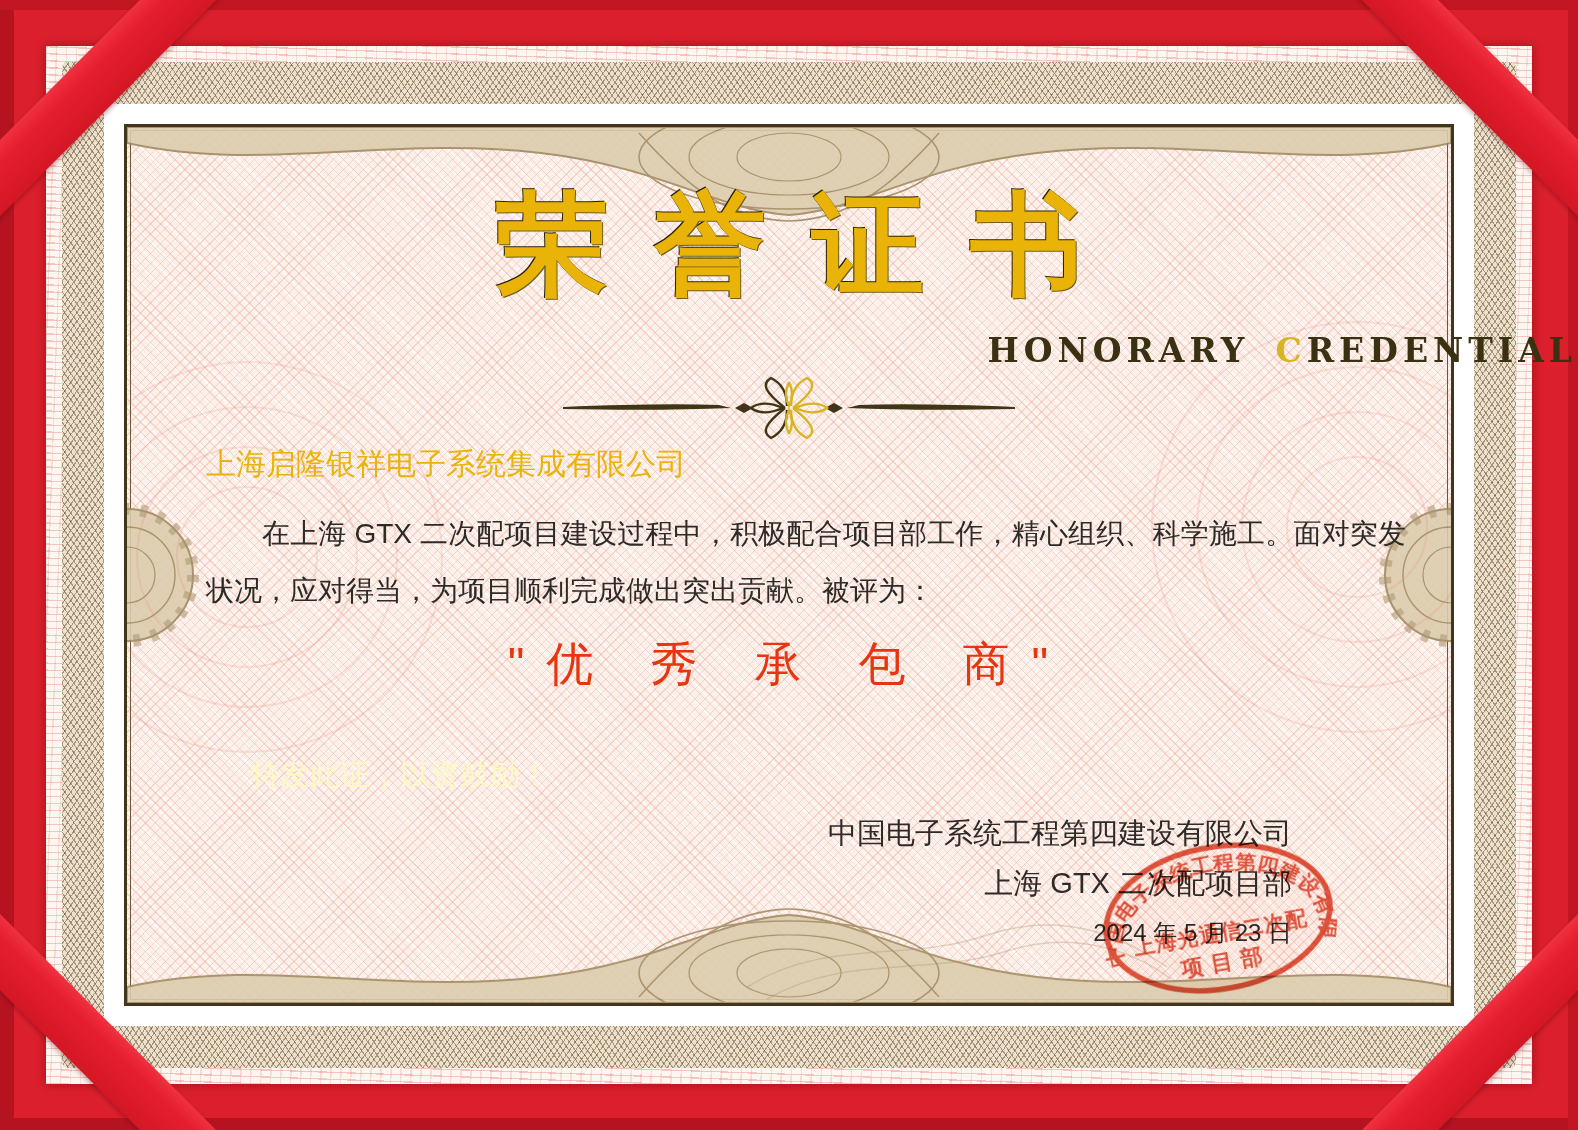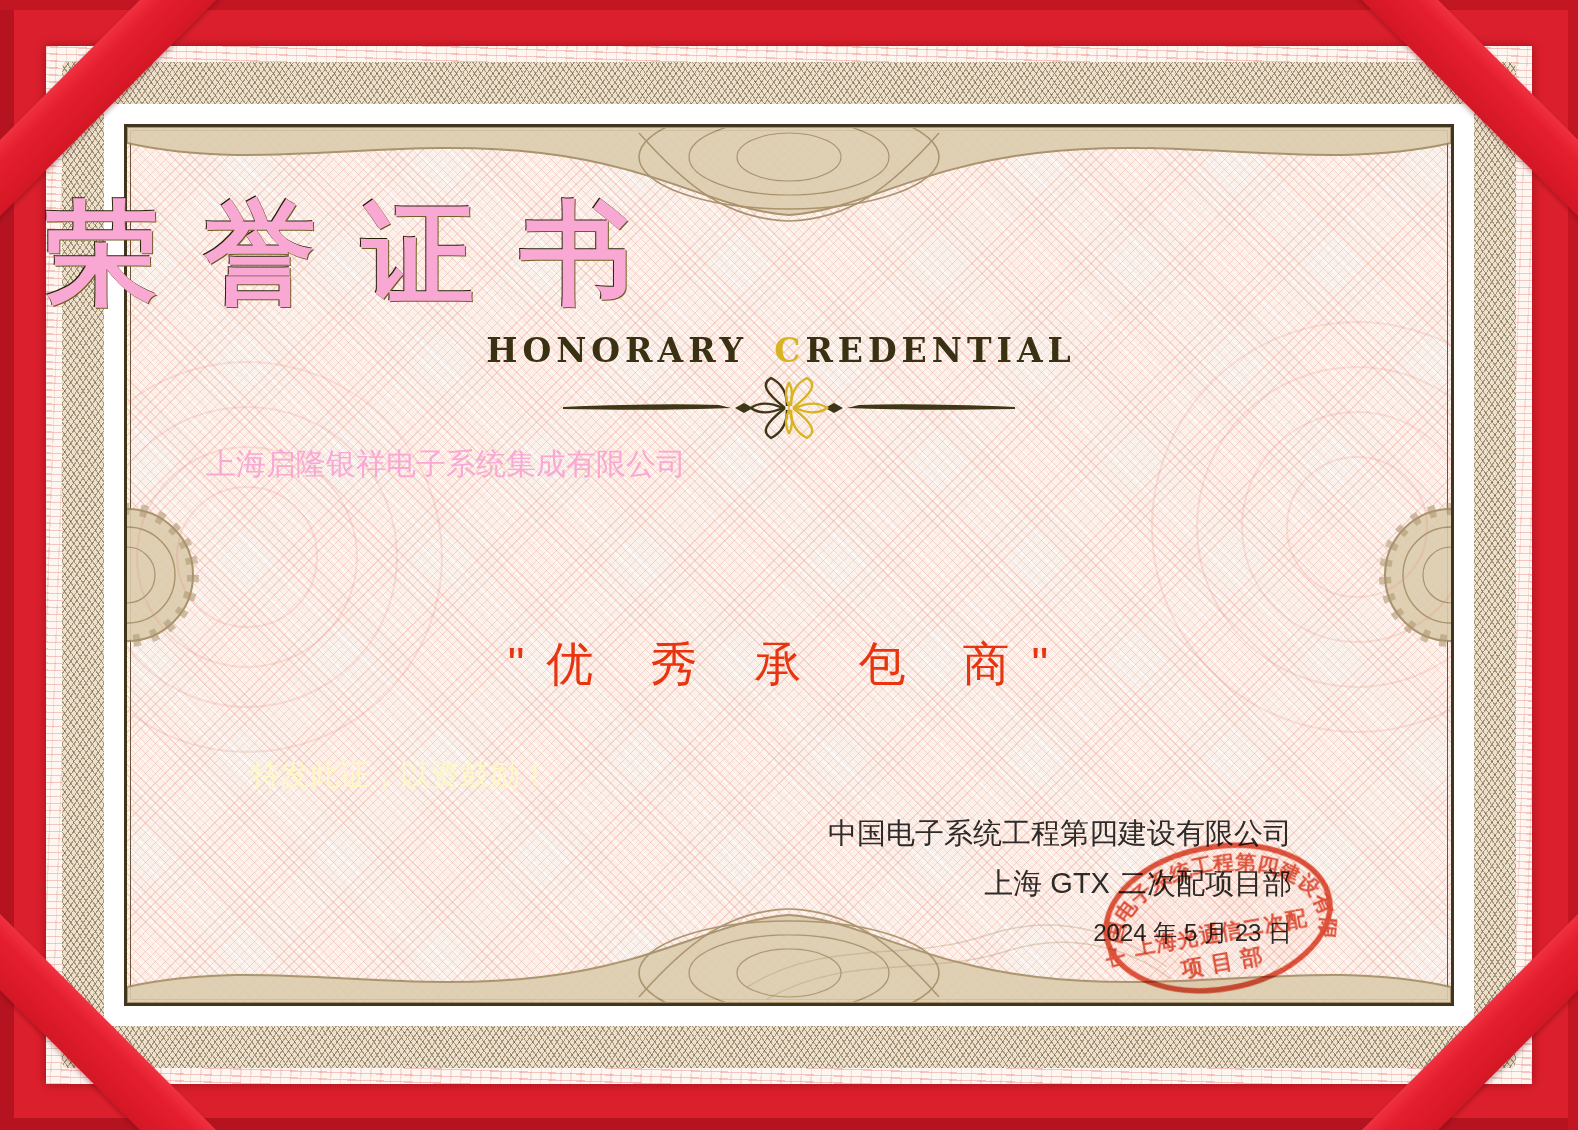--- a/index.html
+++ b/index.html
@@ -53,32 +53,32 @@
     background-image:
       repeating-linear-gradient( 45deg, rgba(236,156,136,.34) 0 1px, transparent 1px 7px),
       repeating-linear-gradient(-45deg, rgba(236,156,136,.34) 0 1px, transparent 1px 7px),
       repeating-linear-gradient( 45deg, rgba(255,255,255,.55) 2px 4px, transparent 4px 14px);}
   .frame-box::after{content:"";position:absolute;inset:3px;border:1px solid #6d5636;pointer-events:none;}
 
   .decor{position:absolute;left:127px;top:127px;pointer-events:none;}
 
   
   .txt{position:absolute;white-space:nowrap;}
-  .cert-title{left:0;right:0;top:192px;
-    font-family:Liberation Sans, sans-serif;font-weight:bold;font-size:112px;line-height:1.1;
-    letter-spacing:46px;text-indent:46px;color:#f9a8d4;
+  .cert-title{left:0;right:0;top:192px;text-align:center;
+    font-family:Liberation Mono, monospace;font-weight:bold;font-size:112px;line-height:1.1;
+    letter-spacing:46px;text-indent:46px;color:#eab308;
     text-shadow:1px 1px 0 #6d5e22, -1px -1px 0 #241f08;}
-  .cert-sub{left:0;right:16px;top:331px;text-align:center;
+  .cert-sub{left:0;right:1px;top:331px;text-align:right;
     font-family:"DejaVu Serif", serif;font-weight:bold;font-size:33px;
     letter-spacing:5px;color:#3a3112;}
   .cert-sub .gap{display:inline-block;width:26px;}
   .cert-sub .gold{color:#d8b425;}
   .divider{position:absolute;left:0;right:0;top:376px;text-align:center;}
 
-  .recipient{left:206px;top:444px;font-size:30px;color:#f9a8d4;}
+  .recipient{left:206px;top:444px;font-size:30px;color:#eab308;}
   .body-par{position:absolute;left:206px;top:505px;width:1200px;
     font-size:28px;line-height:57px;color:#2d2a27;text-indent:2em;text-align:justify;white-space:normal;}
   .award{left:0;right:0;top:633px;text-align:center;
     font-size:47px;letter-spacing:22px;color:#e8350f;font-weight:500;}
   .closing{left:250px;top:755px;font-size:30px;color:#fef9c3;}
 
   .sig{position:absolute;right:286px;top:808px;text-align:right;
     font-size:29px;line-height:50px;color:#2d2a27;}
   .sig .date{font-size:24px;}
 
@@ -178,20 +178,21 @@
         <path d="M234,32 C254,48 258,56 248,62 C236,56 232,46 232,34"></path>
         <path d="M236,32 C250,26 260,26 268,32 C260,38 250,38 236,32"></path>
         <path d="M230,6 C226,14 226,22 230,30 C234,22 234,14 230,6"></path>
         <path d="M230,58 C226,50 226,42 230,34 C234,42 234,50 230,58"></path>
       </g>
     </svg>
   </div>
 
   <div class="txt recipient">上海启隆银祥电子系统集成有限公司</div>
 
+  <div class="body-par">在上海 GTX 二次配项目建设过程中，积极配合项目部工作，精心组织、科学施工。面对突发状况，应对得当，为项目顺利完成做出突出贡献。被评为：</div>
 
   <div class="txt award">"优 秀 承 包 商"</div>
 
   <div class="txt closing">特发此证，以资鼓励！</div>
 
   <div class="sig">
     <div>中国电子系统工程第四建设有限公司</div>
     <div>上海 GTX 二次配项目部</div>
     <div class="date">2024 年 5 月 23 日</div>
   </div>

